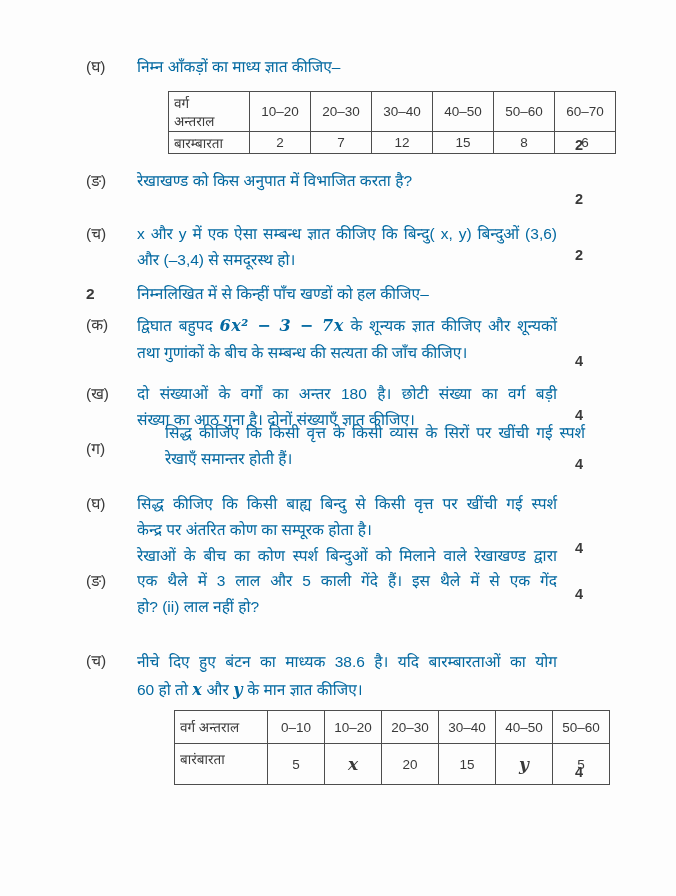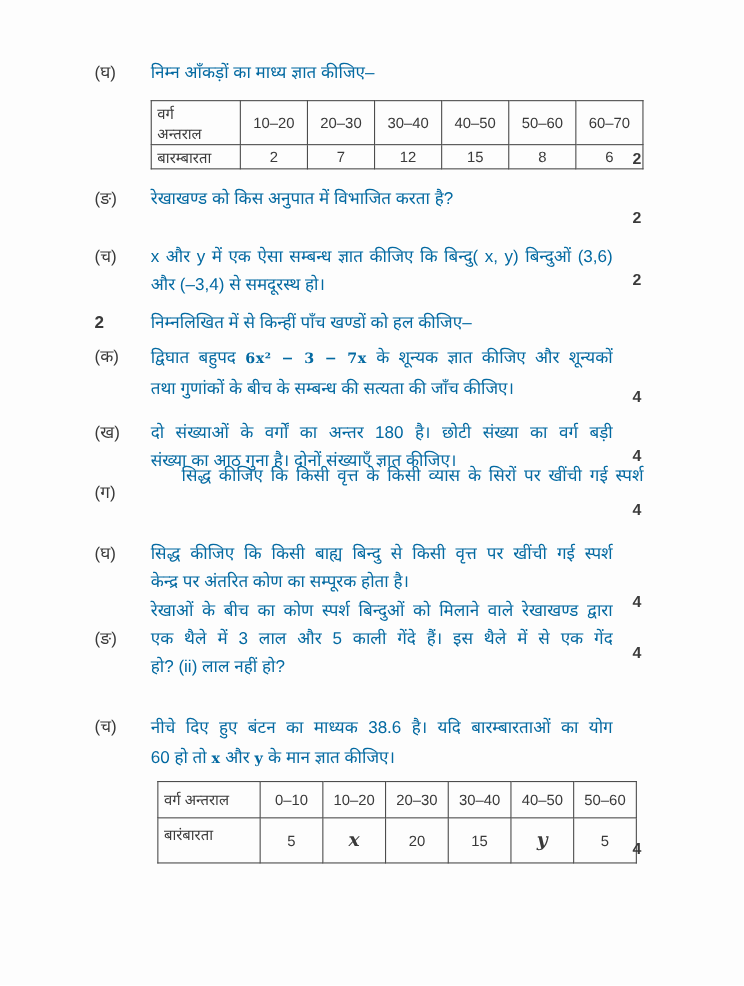--- a/index.html
+++ b/index.html
@@ -18,31 +18,31 @@
   .qlabel.secnum{font-weight:600;}
   .qtext{
     position:absolute;left:137px;width:420px;
     font-size:15.5px;line-height:26px;color:#0369a1;
   }
   .qtext .line{width:100%;}
   .jl{text-align:justify;text-align-last:justify;}
   .ll{text-align:left;text-align-last:left;}
   .math{
     font-family:"DejaVu Serif","Liberation Serif",serif;
-    font-weight:bold;
-    font-size:13px;letter-spacing:.5px;white-space:nowrap;
+    font-style:italic;font-weight:bold;
+    font-size:16px;letter-spacing:.5px;white-space:nowrap;
   }
   .mark{
     position:absolute;left:575px;width:20px;
     font-size:14.5px;font-weight:600;color:#3a3a3a;
     line-height:20px;text-align:left;
   }
   table.dtable{
     position:absolute;border-collapse:collapse;
-    font-size:13.5px;color:#3a3a3a;table-layout:fixed;
+    font-size:13.5px;color:#3a3a3a;table-layout:fixed;margin-left:31px;
   }
   table.dtable td{
     border:1px solid #4d4d4d;
     text-align:center;vertical-align:middle;
     padding:0 2px;overflow:hidden;
   }
   table.dtable td.hcol{text-align:left;padding-left:5px;}
   table.t1 td.c0{width:73px;}
   table.t1 td.ci{width:56px;}
   table.t1 tr.hr{height:40px;}
@@ -121,20 +121,21 @@
   <div class="qlabel" style="top:381px;">(ख)</div>
   <div class="qtext" style="top:381px;">
     <div class="line jl">दो संख्याओं के वर्गों का अन्तर 180 है। छोटी संख्या का वर्ग बड़ी</div>
     <div class="line ll">संख्या का आठ गुना है। दोनों संख्याएँ ज्ञात कीजिए।</div>
   </div>
   <div class="mark" style="top:405px;">4</div>
 
   <div class="qlabel" style="top:436px;">(ग)</div>
   <div class="qtext" style="top:420px;margin-left:28px;">
     <div class="line jl">सिद्ध कीजिए कि किसी वृत्त के किसी व्यास के सिरों पर खींची गई स्पर्श</div>
+    <div class="line ll">रेखाएँ समान्तर होती हैं।</div>
   </div>
   <div class="mark" style="top:454px;">4</div>
 
   <div class="qlabel" style="top:491px;">(घ)</div>
   <div class="qtext" style="top:491px;">
     <div class="line jl">सिद्ध कीजिए कि किसी बाह्य बिन्दु से किसी वृत्त पर खींची गई स्पर्श</div>
     <div class="line ll">केन्द्र पर अंतरित कोण का सम्पूरक होता है।</div>
     <div class="line jl">रेखाओं के बीच का कोण स्पर्श बिन्दुओं को मिलाने वाले रेखाखण्ड द्वारा</div>
   </div>
   <div class="mark" style="top:538px;">4</div>

